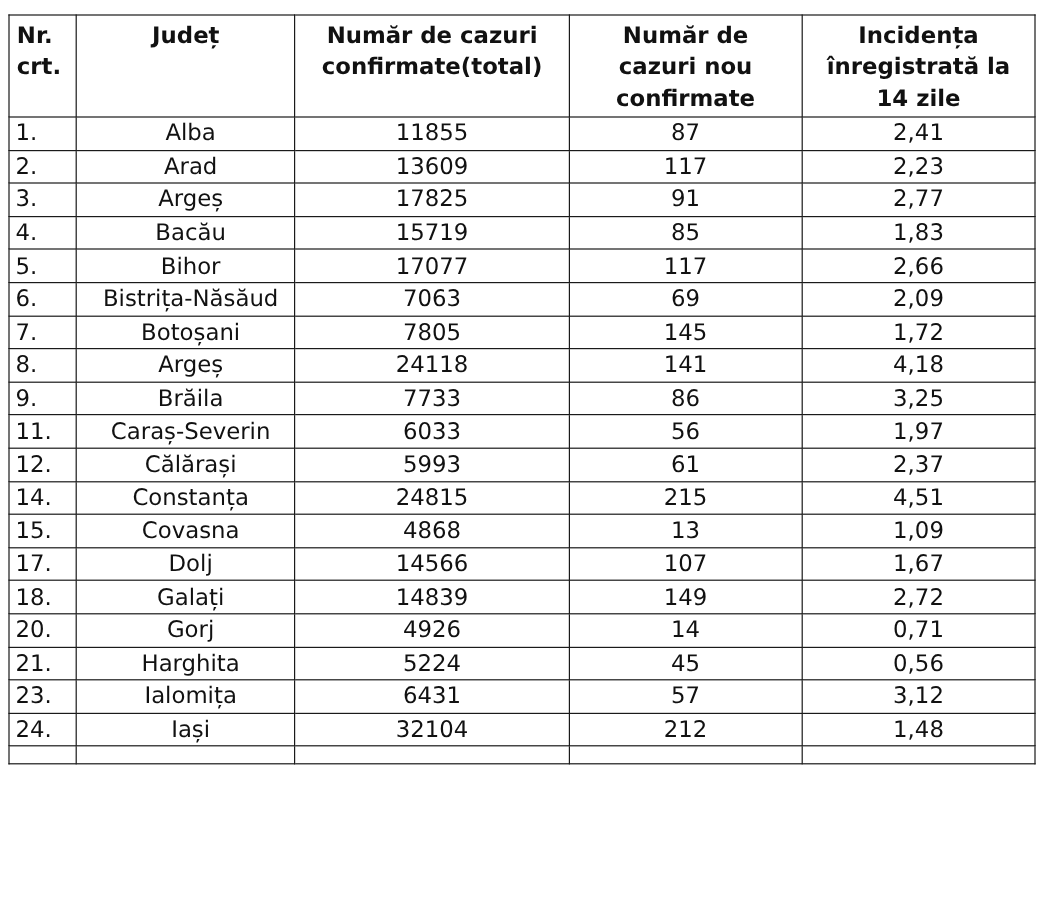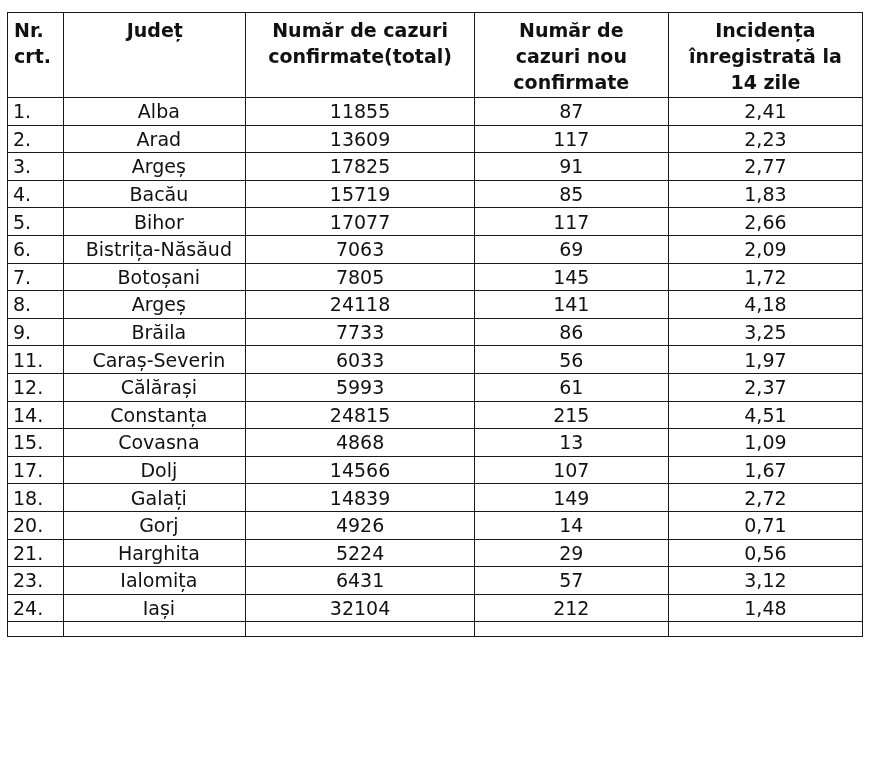--- a/index.html
+++ b/index.html
@@ -204,21 +204,21 @@
         <td class="c-nr">20.</td>
         <td class="c-name">Gorj</td>
         <td class="c-num">4926</td>
         <td class="c-num">14</td>
         <td class="c-num">0,71</td>
       </tr>
       <tr>
         <td class="c-nr">21.</td>
         <td class="c-name">Harghita</td>
         <td class="c-num">5224</td>
-        <td class="c-num">29</td>
+        <td class="c-num">45</td>
         <td class="c-num">0,56</td>
       </tr>
       <tr>
         <td class="c-nr">23.</td>
         <td class="c-name">Ialomița</td>
         <td class="c-num">6431</td>
         <td class="c-num">57</td>
         <td class="c-num">3,12</td>
       </tr>
       <tr>

